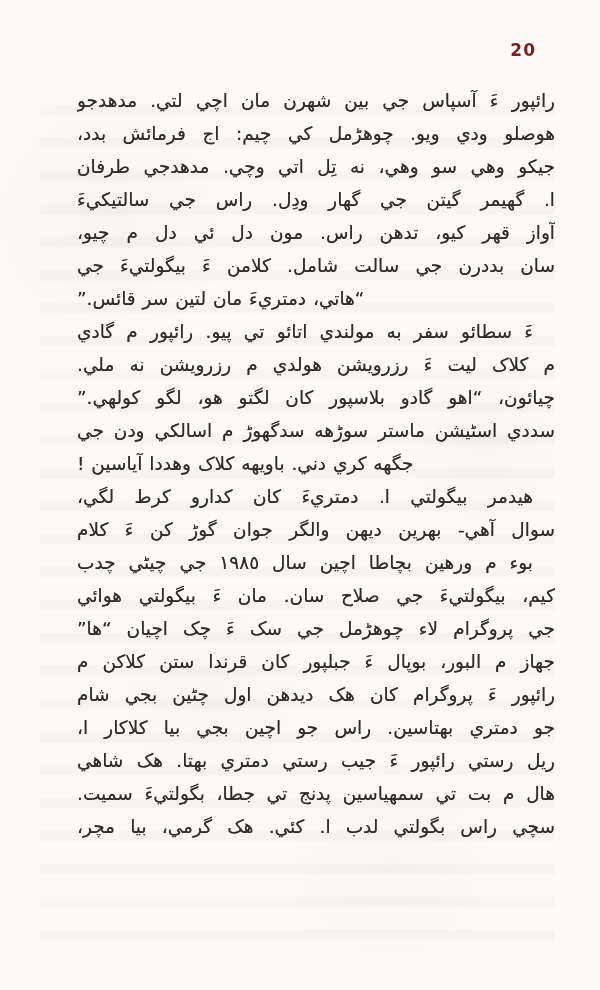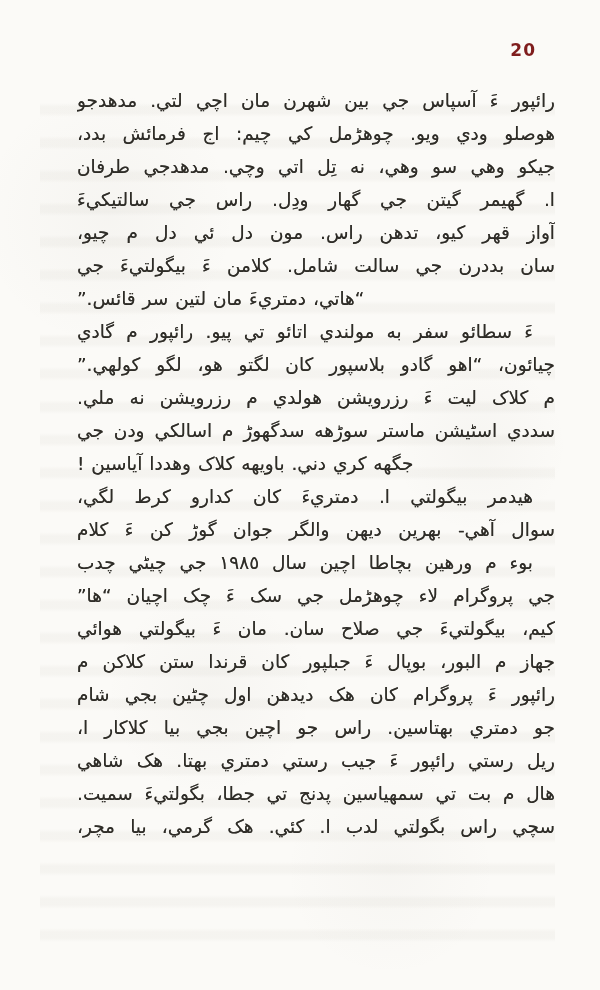--- a/index.html
+++ b/index.html
@@ -66,28 +66,28 @@
 
 <div class="body-text">
   <div class="line">رائپور ءَ آسپاس جي بين شهرن مان اچي لتي. مدهدجو</div>
   <div class="line">هوصلو ودي ويو. چوهڑمل کي چيم: اج فرمائش بدد،</div>
   <div class="line">جيکو وهي سو وهي، نه تِل اتي وچي. مدهدجي طرفان</div>
   <div class="line">ا. گهيمر گيتن جي گهار ودِل. راس جي سالتيکيءَ</div>
   <div class="line">آواز قهر کيو، تدهن راس. مون دل ئي دل م چيو،</div>
   <div class="line">سان بددرن جي سالت شامل. کلامن ءَ بيگولتيءَ جي</div>
   <div class="line end-q">“هاتي، دمتريءَ مان لتين سر قائس.”</div>
   <div class="line indent">ءَ سطائو سفر به مولندي اتائو تي پيو. رائپور م گادي</div>
+  <div class="line">م کلاک ليت ءَ رزرويشن هولدي م رزرويشن نه ملي.</div>
   <div class="line">چيائون، “اهو گادو بلاسپور کان لگتو هو، لگو کولهي.”</div>
-  <div class="line">م کلاک ليت ءَ رزرويشن هولدي م رزرويشن نه ملي.</div>
   <div class="line">سددي اسٹيشن ماستر سوڑهه سدگهوڑ م اسالکي ودن جي</div>
   <div class="line end-short">جگهه کري دني. باويهه کلاک وهددا آياسين !</div>
   <div class="line indent">هيدمر بيگولتي ا. دمتريءَ کان کدارو کرط لگي،</div>
   <div class="line">سوال آهي- بهرين ديهن والگر جوان گوڑ کن ءَ کلام</div>
   <div class="line indent">بوء م ورهين بچاطا اچين سال ١٩٨٥ جي چيٹي چدب</div>
+  <div class="line">کيم، بيگولتيءَ جي صلاح سان. مان ءَ بيگولتي هوائي</div>
   <div class="line">جي پروگرام لاء چوهڑمل جي سک ءَ چک اچيان “ها”</div>
-  <div class="line">کيم، بيگولتيءَ جي صلاح سان. مان ءَ بيگولتي هوائي</div>
   <div class="line">جهاز م البور، بوپال ءَ جبلپور کان قرندا ستن کلاکن م</div>
   <div class="line">رائپور ءَ پروگرام کان هک ديدهن اول چٹين بجي شام</div>
   <div class="line">جو دمتري بهتاسين. راس جو اچين بجي بيا کلاکار ا،</div>
   <div class="line">ريل رستي رائپور ءَ جيب رستي دمتري بهتا. هک شاهي</div>
   <div class="line">هال م بت تي سمهياسين پدنج تي جطا، بگولتيءَ سميت.</div>
   <div class="line">سچي راس بگولتي لدب ا. کئي. هک گرمي، بيا مچر،</div>
 </div>
 
 </body></html>

